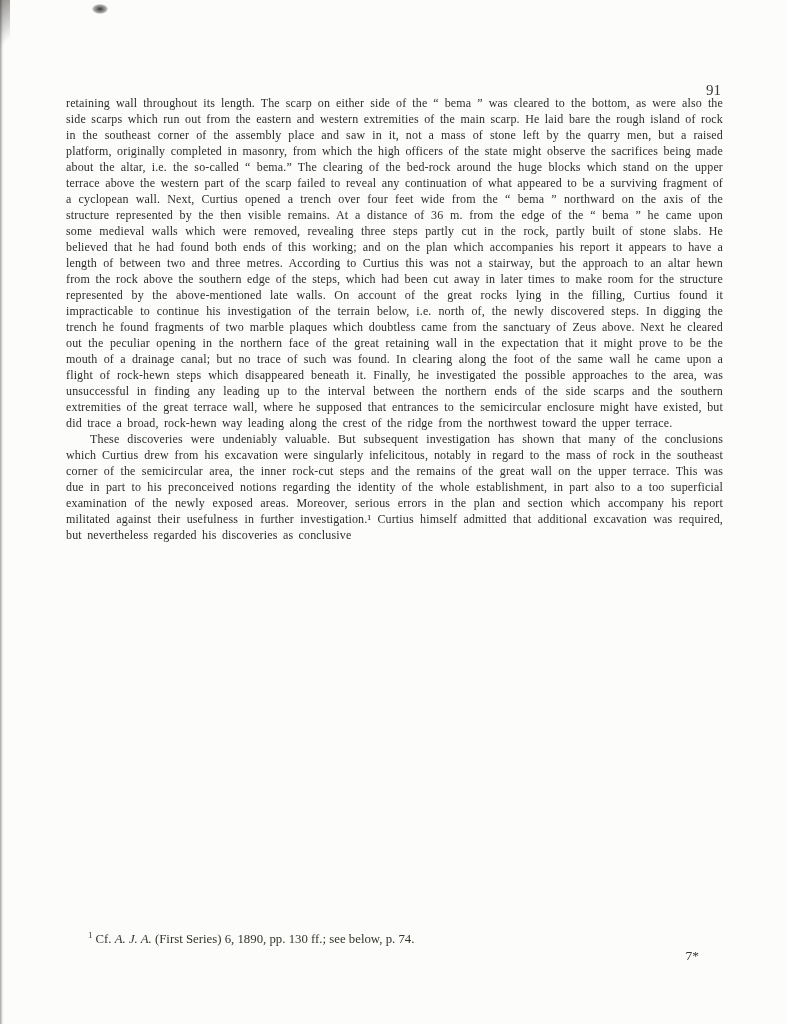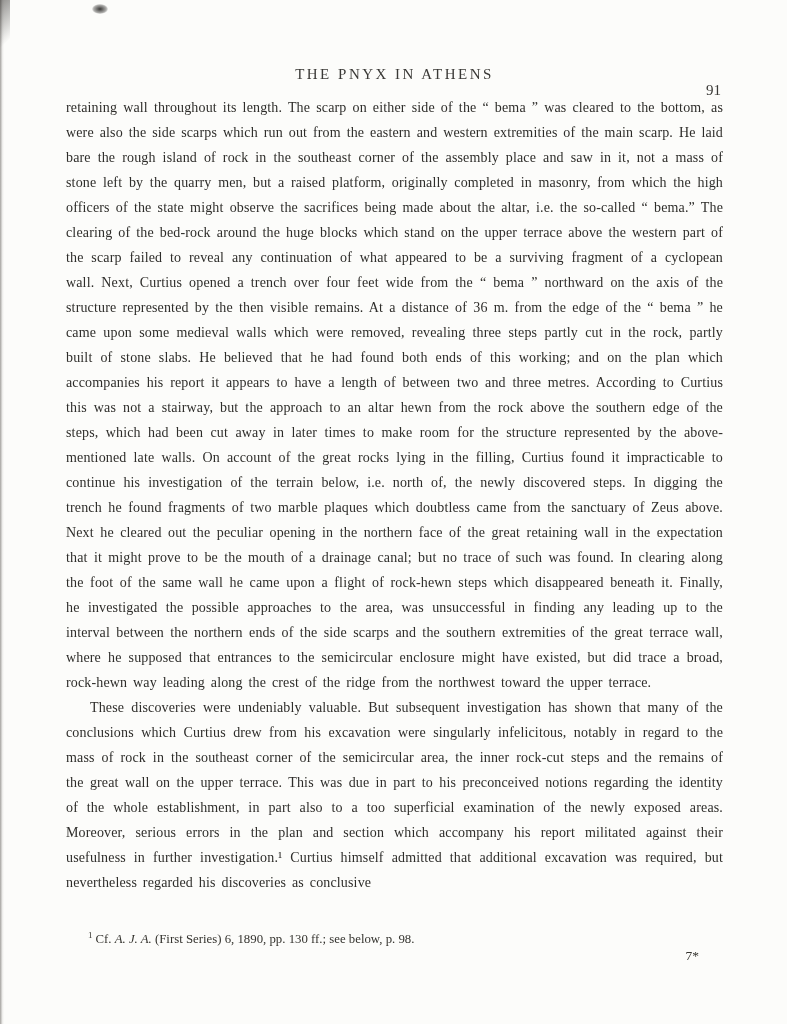--- a/index.html
+++ b/index.html
@@ -58,22 +58,22 @@
     right: 2px;
     top: 16px;
     font-size: 15px;
     color: #3a3936;
   }
   .body-text {
     position: absolute;
     top: 95px;
     left: 66px;
     width: 657px;
-    font-size: 14px;
-    line-height: 25px;
+    font-size: 12px;
+    line-height: 16px;
     text-align: justify;
     word-spacing: 2.2px;
     letter-spacing: 0.15px;
   }
   .para {
     margin: 0;
     padding: 0;
   }
   .para.indented {
     text-indent: 24px;
@@ -106,28 +106,27 @@
 </head>
 <body>
 
 <div class="page">
 
   <div class="edge-left"></div>
   <div class="edge-corner"></div>
   <div class="smudge"></div>
 
   <header class="running-head">
-    <span class="head-title">THE PNYX IN ATHENS</span>
     <span class="page-number">91</span>
   </header>
 
   <main class="body-text">
     <p class="para">retaining wall throughout its length.  The scarp on either side of the “ bema ” was cleared to the bottom, as were also the side scarps which run out from the eastern and western extremities of the main scarp.  He laid bare the rough island of rock in the southeast corner of the assembly place and saw in it, not a mass of stone left by the quarry men, but a raised platform, originally completed in masonry, from which the high officers of the state might observe the sacrifices being made about the altar, i.e. the so-called “ bema.”  The clearing of the bed-rock around the huge blocks which stand on the upper terrace above the western part of the scarp failed to reveal any continuation of what appeared to be a surviving fragment of a cyclopean wall.  Next, Curtius opened a trench over four feet wide from the “ bema ” northward on the axis of the structure represented by the then visible remains.  At a distance of 36 m. from the edge of the “ bema ” he came upon some medieval walls which were removed, revealing three steps partly cut in the rock, partly built of stone slabs.  He believed that he had found both ends of this working; and on the plan which accompanies his report it appears to have a length of between two and three metres.  According to Curtius this was not a stairway, but the approach to an altar hewn from the rock above the southern edge of the steps, which had been cut away in later times to make room for the structure represented by the above-mentioned late walls.  On account of the great rocks lying in the filling, Curtius found it impracticable to continue his investigation of the terrain below, i.e. north of, the newly discovered steps.  In digging the trench he found fragments of two marble plaques which doubtless came from the sanctuary of Zeus above.  Next he cleared out the peculiar opening in the northern face of the great retaining wall in the expectation that it might prove to be the mouth of a drainage canal; but no trace of such was found.  In clearing along the foot of the same wall he came upon a flight of rock-hewn steps which disappeared beneath it.  Finally, he investigated the possible approaches to the area, was unsuccessful in finding any leading up to the interval between the northern ends of the side scarps and the southern extremities of the great terrace wall, where he supposed that entrances to the semicircular enclosure might have existed, but did trace a broad, rock-hewn way leading along the crest of the ridge from the northwest toward the upper terrace.</p>
     <p class="para indented">These discoveries were undeniably valuable.  But subsequent investigation has shown that many of the conclusions which Curtius drew from his excavation were singularly infelicitous, notably in regard to the mass of rock in the southeast corner of the semicircular area, the inner rock-cut steps and the remains of the great wall on the upper terrace.  This was due in part to his preconceived notions regarding the identity of the whole establishment, in part also to a too superficial examination of the newly exposed areas.  Moreover, serious errors in the plan and section which accompany his report militated against their usefulness in further investigation.¹  Curtius himself admitted that additional excavation was required, but nevertheless regarded his discoveries as conclusive</p>
   </main>
 
   <div class="footnote">
-    <sup>1</sup><span>Cf. </span><i>A. J. A.</i><span> (First Series) 6, 1890, pp. 130 ff.; see below, p. 98.</span>
+    <sup>1</sup><span>Cf. </span><i>A. J. A.</i><span> (First Series) 6, 1890, pp. 130 ff.; see below, p. 74.</span>
   </div>
 
   <div class="signature">7*</div>
 
 </div>
 
 </body></html>

